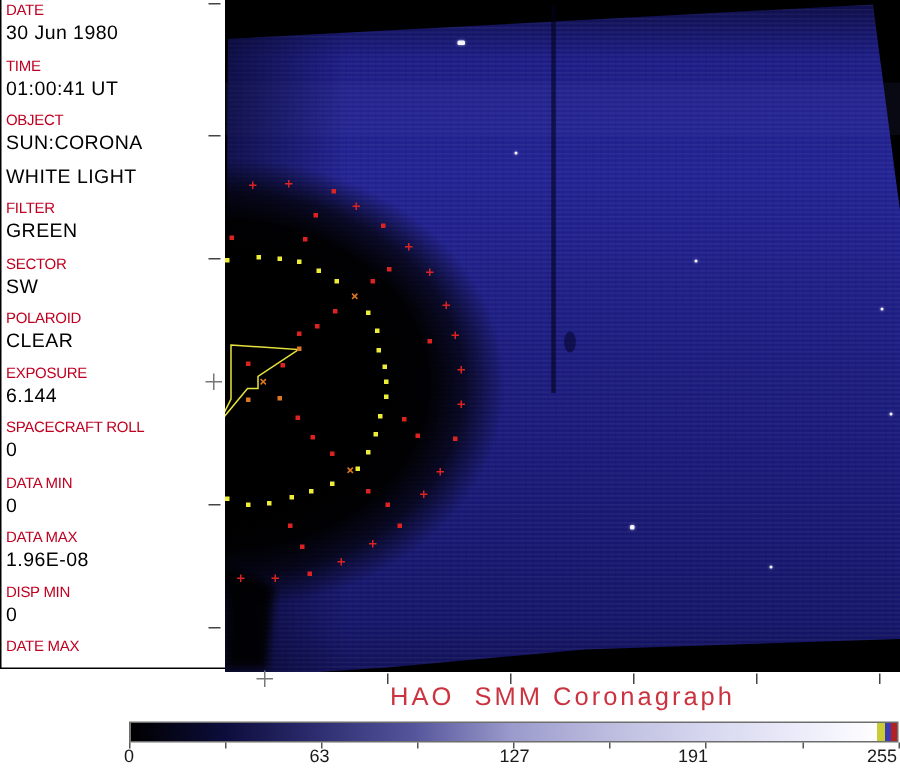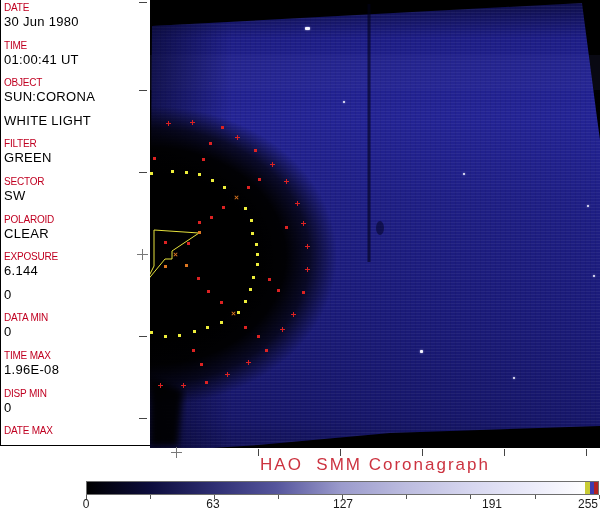--- a/index.html
+++ b/index.html
@@ -84,28 +84,29 @@
     </div>
     <div class="field">
       <span class="lbl">POLAROID</span>
       <span class="val">CLEAR</span>
     </div>
     <div class="field">
       <span class="lbl">EXPOSURE</span>
       <span class="val">6.144</span>
     </div>
     <div class="field">
+      <span class="lbl">SPACECRAFT ROLL</span>
       <span class="val">0</span>
     </div>
     <div class="field">
       <span class="lbl">DATA MIN</span>
       <span class="val">0</span>
     </div>
     <div class="field">
-      <span class="lbl">TIME MAX</span>
+      <span class="lbl">DATA MAX</span>
       <span class="val">1.96E-08</span>
     </div>
     <div class="field">
       <span class="lbl">DISP MIN</span>
       <span class="val">0</span>
     </div>
     <div class="field">
       <span class="lbl">DATE MAX</span>
     </div>
   </div>
@@ -259,16 +260,16 @@
       <div class="cb-tick" style="left: 278px;"></div>
       <div class="cb-tick" style="left: 342px;"></div>
       <div class="cb-tick" style="left: 406px;"></div>
       <div class="cb-tick" style="left: 470px;"></div>
       <div class="cb-tick" style="left: 535px;"></div>
       <div class="cb-tick" style="left: 599px;"></div>
     </div>
   <span class="cb-label" style="left:86px">0</span>
   <span class="cb-label" style="left:213px">63</span>
   <span class="cb-label" style="left:343px">127</span>
-  <span class="cb-label" style="left:492px">191</span>
+  <span class="cb-label" style="left:462px">191</span>
   <span class="cb-label" style="left:588px">255</span>
 
 </div>
 
 </body></html>

